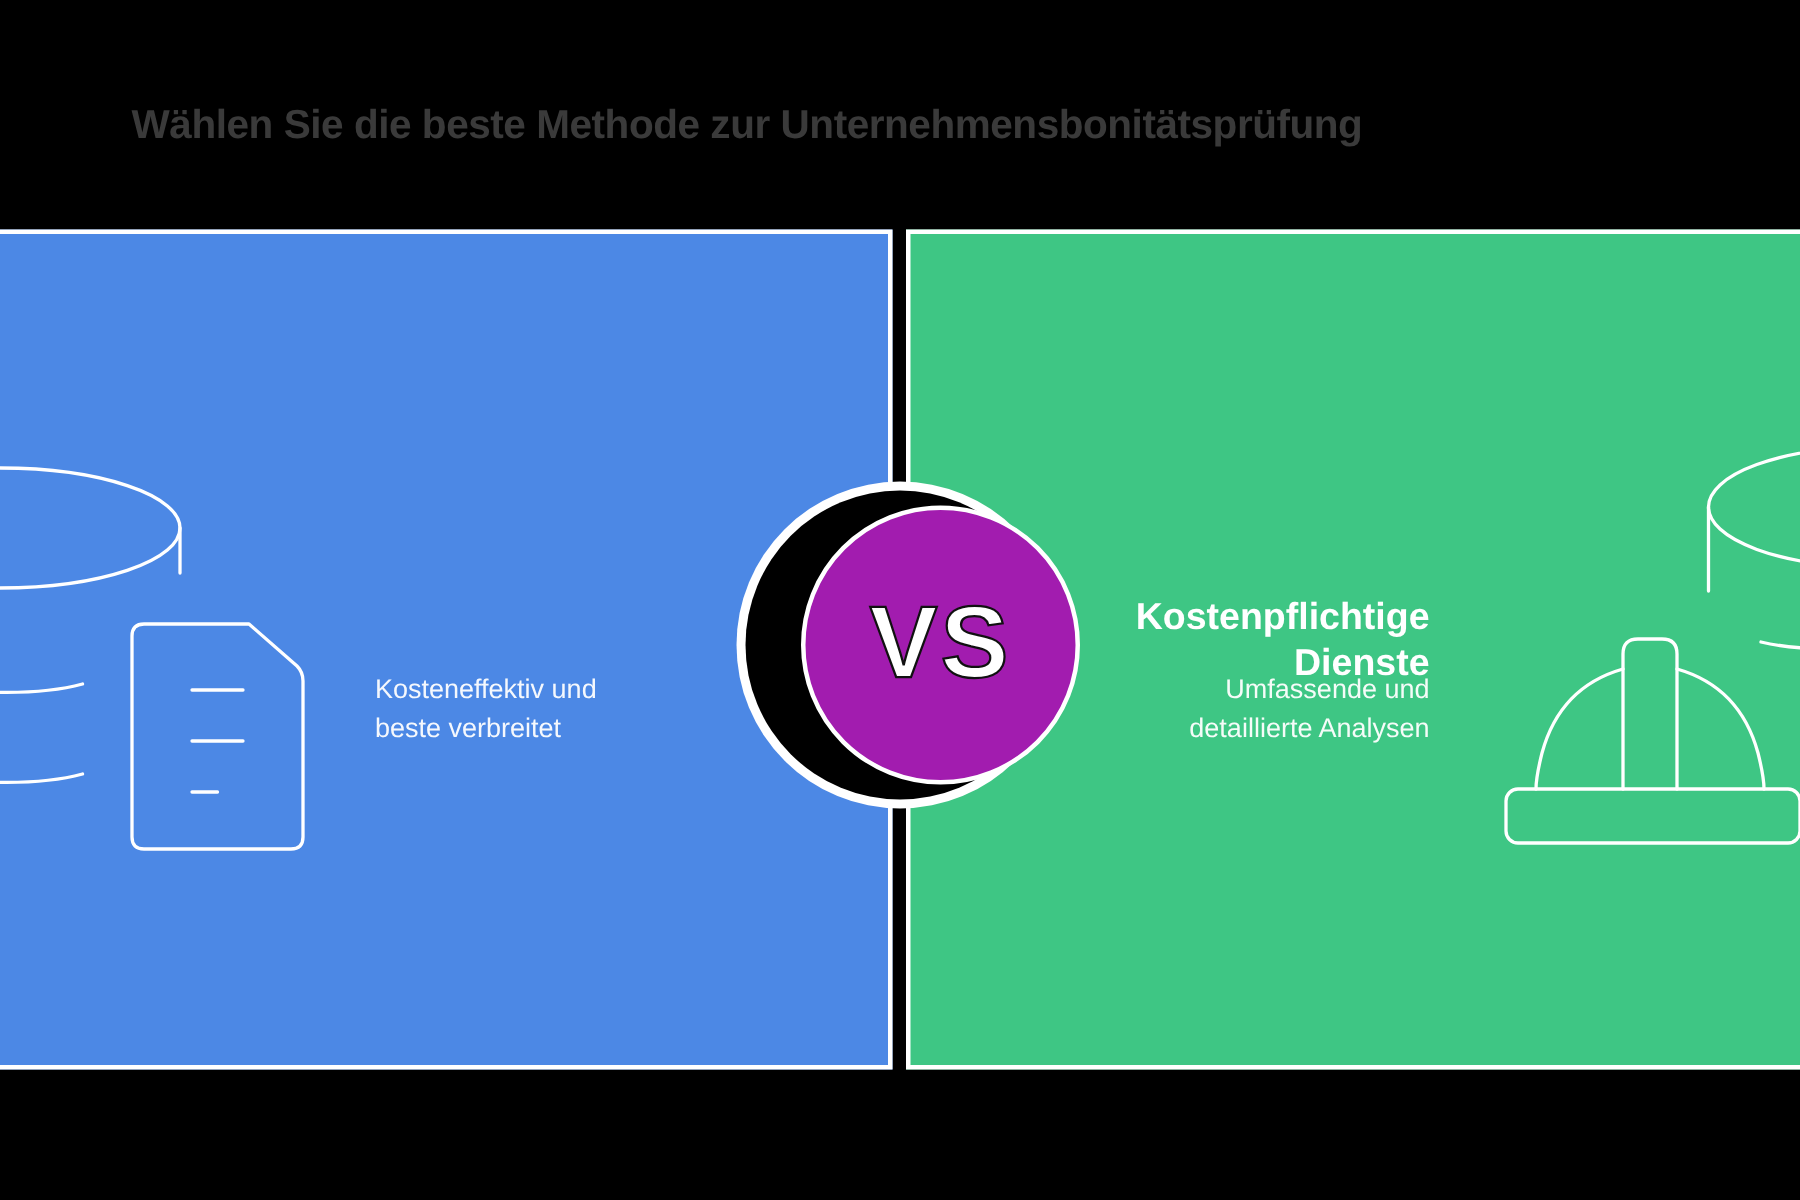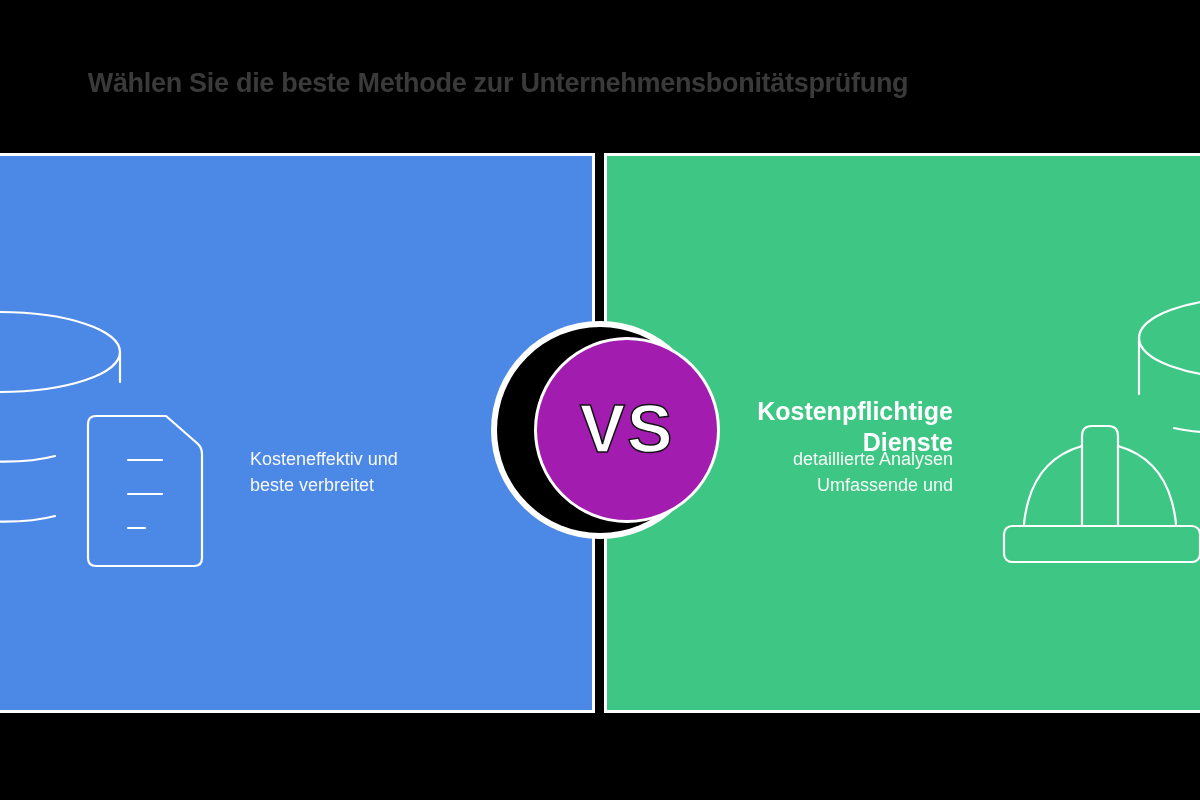--- a/index.html
+++ b/index.html
@@ -90,22 +90,22 @@
     <path d="M 82 24 Q 40 36 28 80 Q 24 96 24 104"></path>
     <path d="M 118 24 Q 160 36 172 80 Q 176 96 176 104"></path>
     <path d="M 82 104 V 14 Q 82 4 92 4 H 108 Q 118 4 118 14 V 104"></path>
     <rect x="4" y="104" width="196" height="36" rx="8"></rect>
   </svg>
   <div class="heading">
     <div>Kostenpflichtige</div>
     <div>Dienste</div>
   </div>
   <div class="desc">
+    <div>Umfassende und</div>
     <div>detaillierte Analysen</div>
-    <div>Umfassende und</div>
   </div>
 </div>
 
 <div class="divider" style="top:140px; height:200px;"></div>
 <div class="divider" style="top:520px; height:210px;"></div>
 
 <div class="vs-outer"></div>
 <div class="vs-ring"></div>
 <div class="vs-inner">
   <span class="vs-label">VS</span>

